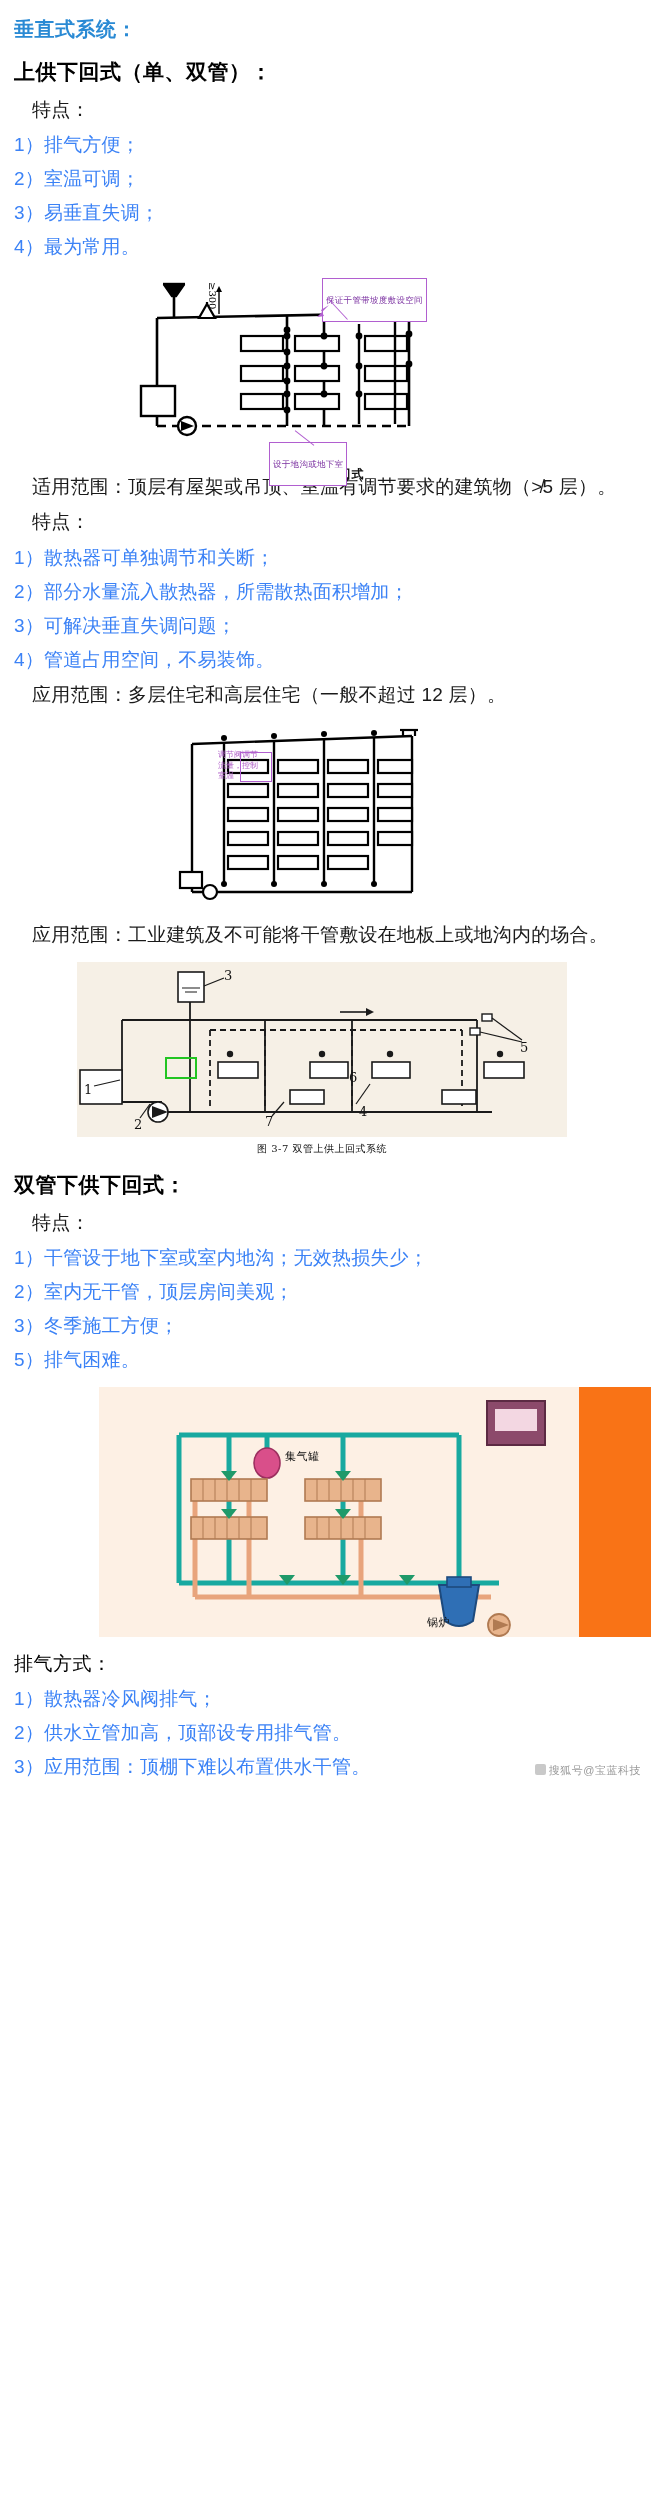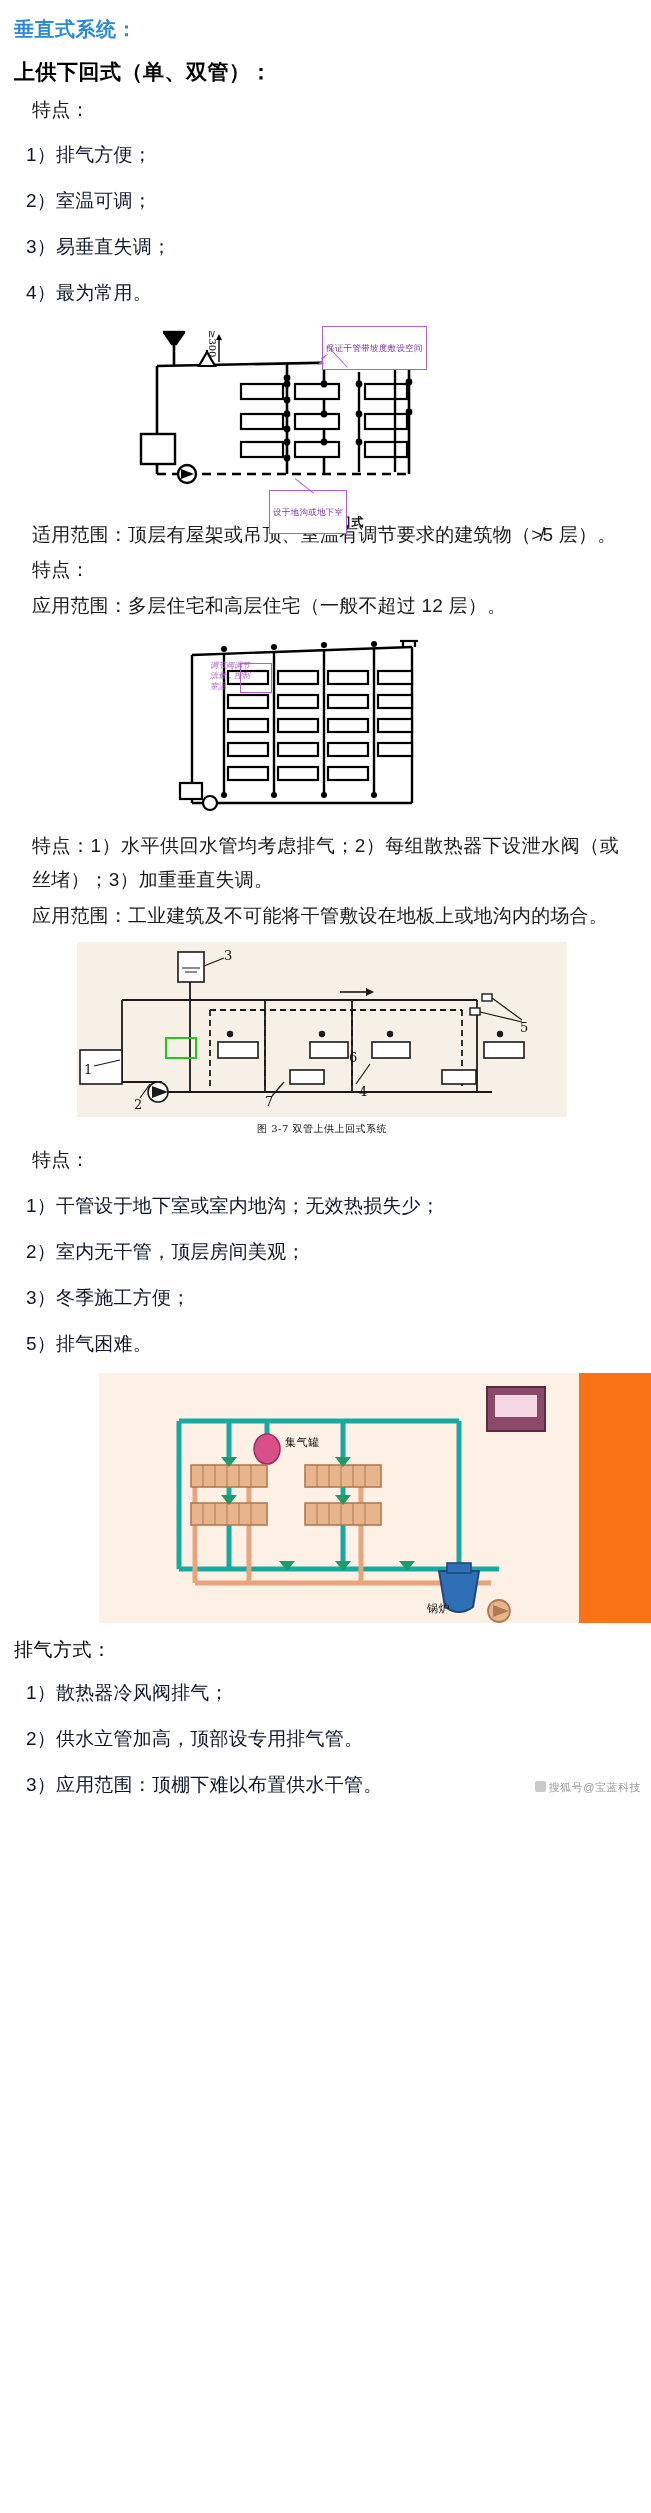--- a/index.html
+++ b/index.html
@@ -43,23 +43,23 @@
     line-height: 1.78;
     margin: 2px 18px;
     color: #1a1a1a;
     letter-spacing: .2px;
   }
   .para.just { text-align: justify; }
   .list { margin: 0; padding: 0; list-style: none; }
   .list li {
     font-size: 19px;
     line-height: 1.78;
-    color: #0f172a;
+    color: #3b82f6;
     letter-spacing: .2px;
-    margin: 12px;
+    margin: 0;
   }
 
   
   .figure {
     position: relative;
     margin: 10px auto 6px auto;
   }
   .fig-caption {
     text-align: center;
     font-family: "DejaVu Serif", "Liberation Serif", serif;
@@ -260,20 +260,26 @@
     <div class="callout" style="left:150px;top:168px;">设于地沟或地下室</div>
     <div class="lead" style="left:176px;top:156px;width:24px;transform:rotate(38deg);"></div>
 
     <div class="fig-caption">双管上供下回式</div>
   </div>
 
   <div class="para just">适用范围：顶层有屋架或吊顶、室温有调节要求的建筑物（≯5 层）。</div>
 
   <div class="para">特点：</div>
 
+  <ul class="list">
+    <li>1）散热器可单独调节和关断；</li>
+    <li>2）部分水量流入散热器，所需散热面积增加；</li>
+    <li>3）可解决垂直失调问题；</li>
+    <li>4）管道占用空间，不易装饰。</li>
+  </ul>
 
   <div class="para">应用范围：多层住宅和高层住宅（一般不超过 12 层）。</div>
 
   <div class="figure" style="width:330px;height:190px;margin-left:148px;">
 
     <svg class="svgbox" width="330" height="190" viewBox="0 0 330 190">
       <g stroke="#000" fill="none" stroke-width="2.4">
 
         <path d="M30 22 L250 14"></path>
 
@@ -327,25 +333,24 @@
       <g>
         <circle cx="48" cy="170" r="7" stroke="#000" stroke-width="2.2" fill="#fff"></circle>
       </g>
 
       <g stroke="#000" stroke-width="2.2" fill="none">
         <path d="M238 8 L256 8"></path>
         <path d="M241 8 L241 14 M253 8 L253 14"></path>
       </g>
     </svg>
 
-    <div class="callout-noborder" style="left:48px;top:28px;font-style:italic;">调节阀调节流量，控制室温</div>
+    <div class="callout-noborder" style="left:56px;top:28px;">调节阀调节流量，控制室温</div>
     <div style="position:absolute;left:78px;top:30px;width:32px;height:30px;border:1.5px solid #b15fd0;"></div>
   </div>
 
-  <div class="para just">特点：1）水平供回水管均考虑排气；2）每组散热器下设泄水阀（或丝堵）；3）加重垂直失调。</div>
   <div class="para just">应用范围：工业建筑及不可能将干管敷设在地板上或地沟内的场合。</div>
 
   <div class="figure" style="width:600px;height:195px;margin-left:8px;">
 
     <div style="position:absolute;left:55px;top:0;width:490px;height:175px;background:#f6f0e6;"></div>
 
     <svg class="svgbox" width="600" height="175" viewBox="0 0 600 175" style="position:absolute;left:0;top:0;">
       <g stroke="#1a1a1a" fill="none" stroke-width="1.8">
 
         <path d="M100 58 L455 58"></path>
@@ -428,20 +433,21 @@
     <div class="num-label" style="left:498px;top:78px;">5</div>
     <div class="num-label" style="left:327px;top:108px;">6</div>
     <div class="num-label" style="left:62px;top:120px;">1</div>
     <div class="num-label" style="left:112px;top:155px;">2</div>
     <div class="num-label" style="left:337px;top:142px;">4</div>
     <div class="num-label" style="left:243px;top:152px;">7</div>
 
     <div class="fig-caption-2" style="position:absolute;left:0;top:176px;width:600px;">图 3-7  双管上供上回式系统</div>
   </div>
 
+  <div class="h-black">双管下供下回式：</div>
 
   <div class="para">特点：</div>
 
   <ul class="list">
     <li>1）干管设于地下室或室内地沟；无效热损失少；</li>
     <li>2）室内无干管，顶层房间美观；</li>
     <li>3）冬季施工方便；</li>
     <li>5）排气困难。</li>
   </ul>
 

